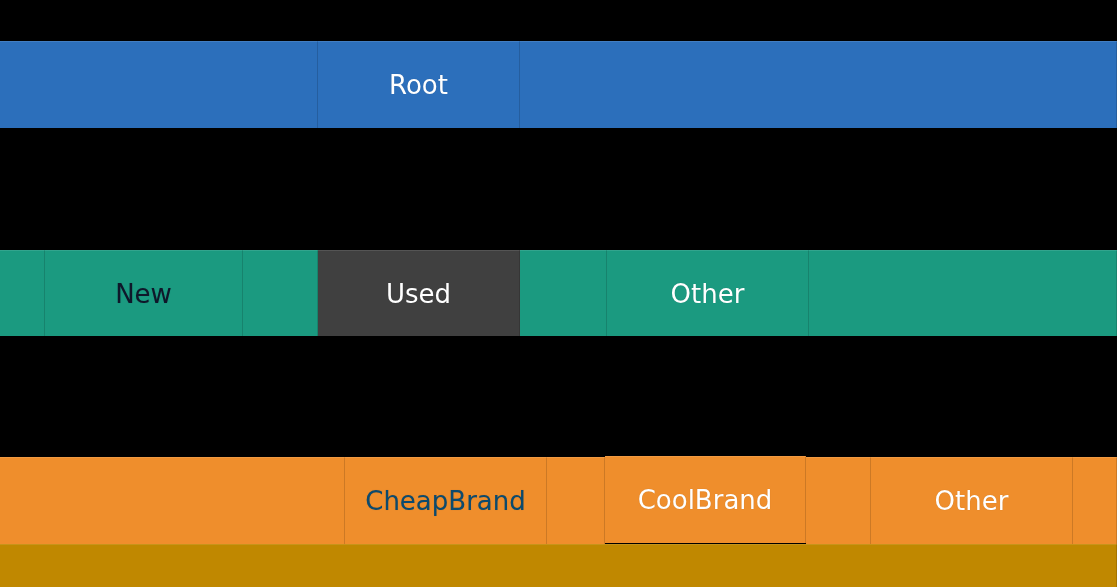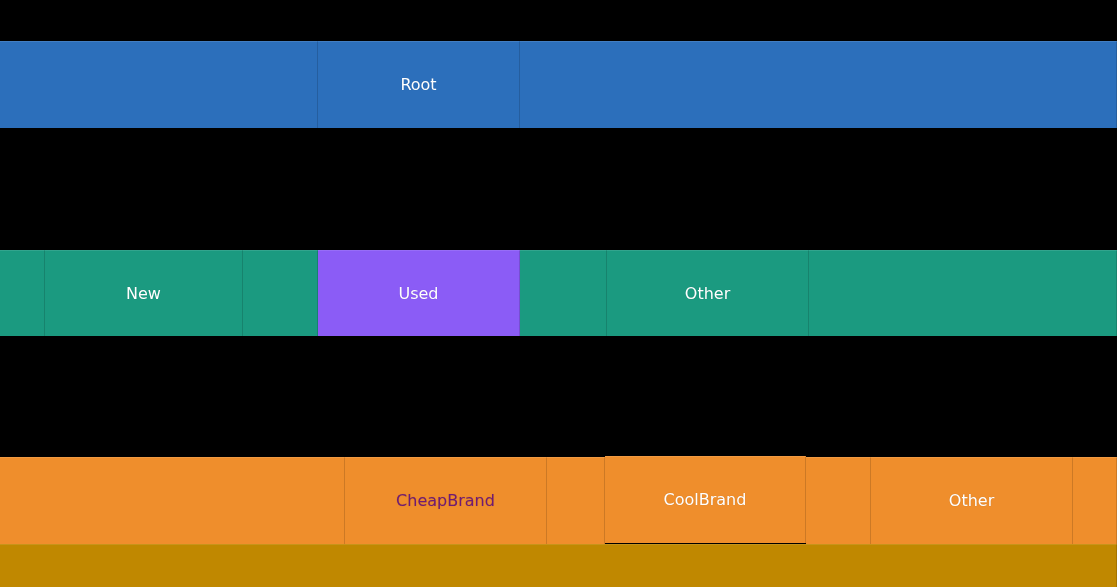--- a/index.html
+++ b/index.html
@@ -20,55 +20,55 @@
     background: #000000;
   }
   .node {
     position: absolute;
     box-sizing: border-box;
     display: flex;
     align-items: center;
     justify-content: center;
     overflow: hidden;
     color: #ffffff;
-    font-size: 16px;
+    font-size: 26px;
     line-height: 1;
     white-space: nowrap;
     border-top: 1px solid rgba(255,255,255,0.10);
     border-right: 1px solid rgba(0,0,0,0.14);
   }
   .node .lbl {
     pointer-events: none;
     text-shadow: 0 0 1px rgba(0,0,0,0.18);
   }
 </style>
 </head>
 <body>
 
 <div id="chart" style="width: 1117px; height: 587px; background: rgb(0, 0, 0);">
     <div class="node nolabel" style="left: 0px; top: 41px; width: 318px; height: 87px; background: rgb(44, 111, 187); color: rgb(255, 255, 255);"></div>
     <div class="node" style="left: 318px; top: 41px; width: 202px; height: 87px; background: rgb(44, 111, 187); color: rgb(255, 255, 255);">
       <span class="lbl">Root</span>
     </div>
     <div class="node nolabel" style="left: 520px; top: 41px; width: 597px; height: 87px; background: rgb(44, 111, 187); color: rgb(255, 255, 255);"></div>
     <div class="node nolabel" style="left: 0px; top: 250px; width: 45px; height: 86px; background: rgb(27, 154, 128); color: rgb(255, 255, 255);"></div>
-    <div class="node" style="left: 45px; top: 250px; width: 198px; height: 86px; background: rgb(27, 154, 128); color: #ffffff;">
+    <div class="node" style="left: 45px; top: 250px; width: 198px; height: 86px; background: rgb(27, 154, 128); color: #0f172a;">
       <span class="lbl">New</span>
     </div>
     <div class="node nolabel" style="left: 243px; top: 250px; width: 75px; height: 86px; background: rgb(27, 154, 128); color: rgb(255, 255, 255);"></div>
-    <div class="node" style="left: 318px; top: 250px; width: 202px; height: 86px; background: #8b5cf6; color: rgb(255, 255, 255);">
+    <div class="node" style="left: 318px; top: 250px; width: 202px; height: 86px; background: #404040; color: rgb(255, 255, 255);">
       <span class="lbl">Used</span>
     </div>
     <div class="node nolabel" style="left: 520px; top: 250px; width: 87px; height: 86px; background: rgb(27, 154, 128); color: rgb(255, 255, 255);"></div>
     <div class="node" style="left: 607px; top: 250px; width: 202px; height: 86px; background: rgb(27, 154, 128); color: rgb(255, 255, 255);">
       <span class="lbl">Other</span>
     </div>
     <div class="node nolabel" style="left: 809px; top: 250px; width: 308px; height: 86px; background: rgb(27, 154, 128); color: rgb(255, 255, 255);"></div>
     <div class="node nolabel" style="left: 0px; top: 457px; width: 345px; height: 87px; background: rgb(239, 142, 44); color: rgb(255, 255, 255);"></div>
-    <div class="node" style="left: 345px; top: 457px; width: 202px; height: 87px; background: rgb(239, 142, 44); color: #701a75;">
+    <div class="node" style="left: 345px; top: 457px; width: 202px; height: 87px; background: rgb(239, 142, 44); color: #0c4a6e;">
       <span class="lbl">CheapBrand</span>
     </div>
     <div class="node nolabel" style="left: 547px; top: 457px; width: 58px; height: 87px; background: rgb(239, 142, 44); color: rgb(255, 255, 255);"></div>
     <div class="node" style="left: 605px; top: 456px; width: 201px; height: 87px; background: rgb(239, 142, 44); color: rgb(255, 255, 255);">
       <span class="lbl">CoolBrand</span>
     </div>
     <div class="node nolabel" style="left: 806px; top: 457px; width: 65px; height: 87px; background: rgb(239, 142, 44); color: rgb(255, 255, 255);"></div>
     <div class="node" style="left: 871px; top: 457px; width: 202px; height: 87px; background: rgb(239, 142, 44); color: rgb(255, 255, 255);">
       <span class="lbl">Other</span>
     </div>

